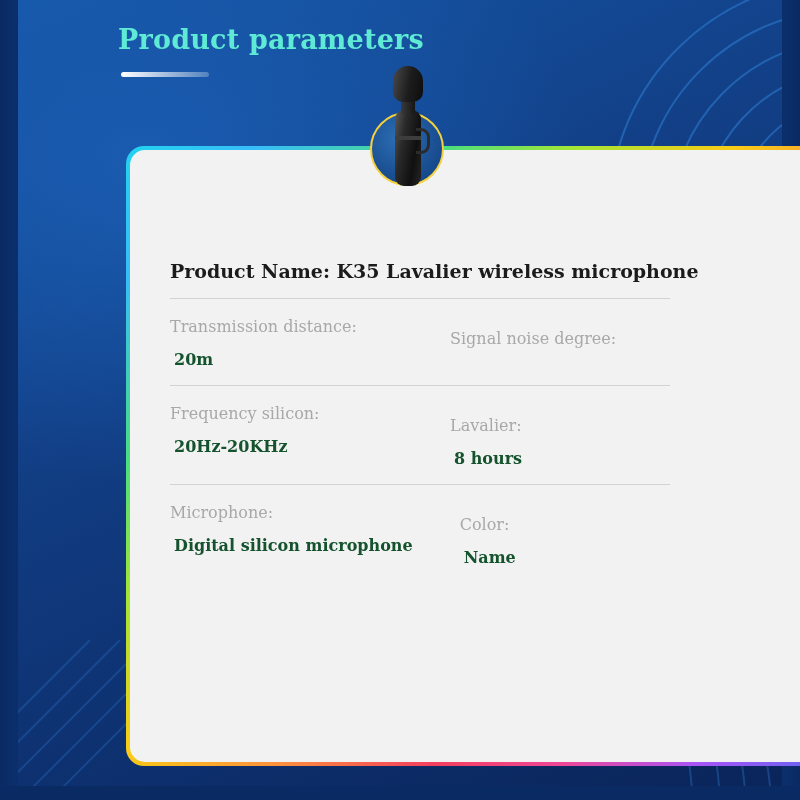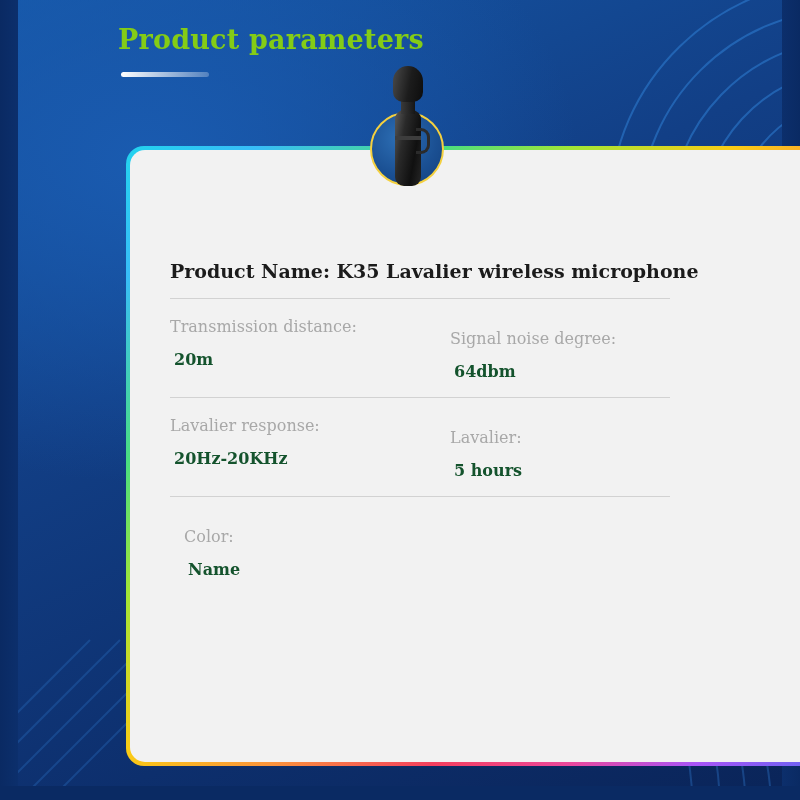--- a/index.html
+++ b/index.html
@@ -73,21 +73,21 @@
     left: 0; bottom: 0;
     width: 330px; height: 330px;
     opacity: 0.35;
   }
 
   
   .header-title {
     position: absolute;
     left: 118px;
     top: 24px;
-    color: #84cc16;
+    color: #5eead4;
     font-size: 27px;
     font-weight: bold;
     letter-spacing: 0.2px;
     font-family: "DejaVu Serif", serif;
     white-space: nowrap;
   }
   .header-underline {
     position: absolute;
     left: 121px;
     top: 72px;
@@ -296,38 +296,41 @@
         <div class="product-name">Product Name: K35 Lavalier wireless microphone</div>
         <div class="divider"></div>
 
         <div class="spec-row">
           <div class="spec-cell">
             <div class="spec-label">Transmission distance:</div>
             <div class="spec-value">20m</div>
           </div>
           <div class="spec-cell right">
             <div class="spec-label">Signal noise degree:</div>
-            <div class="spec-value">64dbm</div>
           </div>
         </div>
         <div class="divider"></div>
 
         <div class="spec-row">
           <div class="spec-cell">
-            <div class="spec-label">Lavalier response:</div>
+            <div class="spec-label">Frequency silicon:</div>
             <div class="spec-value">20Hz-20KHz</div>
           </div>
           <div class="spec-cell right">
             <div class="spec-label">Lavalier:</div>
-            <div class="spec-value">5 hours</div>
+            <div class="spec-value">8 hours</div>
           </div>
         </div>
         <div class="divider"></div>
 
         <div class="spec-row">
+          <div class="spec-cell">
+            <div class="spec-label">Microphone:</div>
+            <div class="spec-value">Digital silicon microphone</div>
+          </div>
           <div class="spec-cell right">
             <div class="spec-label">Color:</div>
             <div class="spec-value">Name</div>
           </div>
         </div>
 
       </div>
     </div>
   </div>
 

